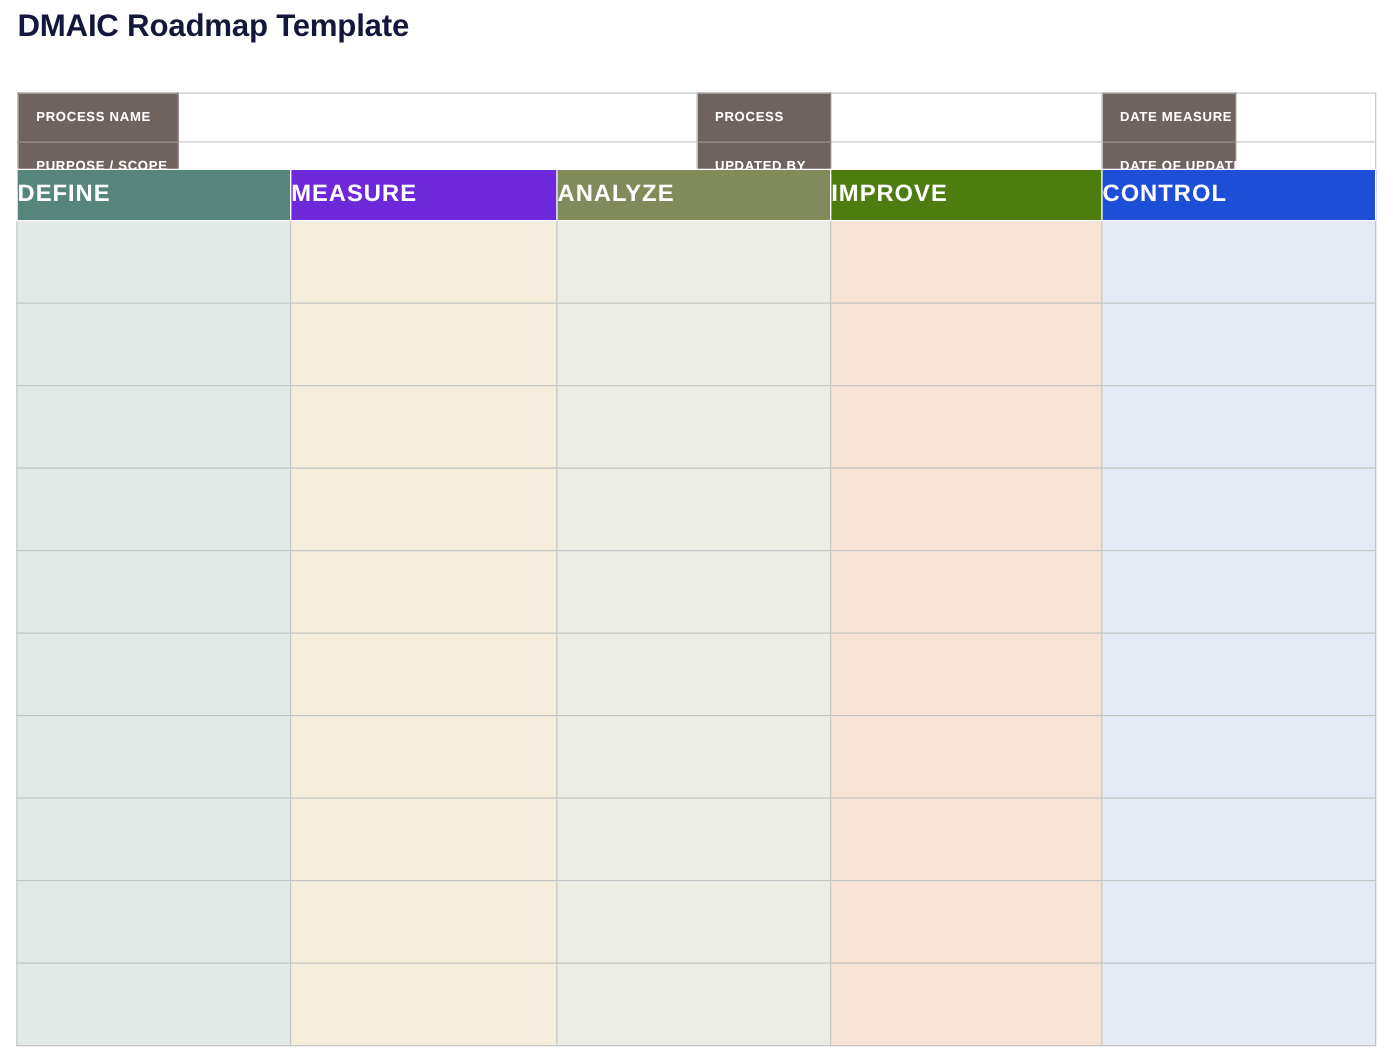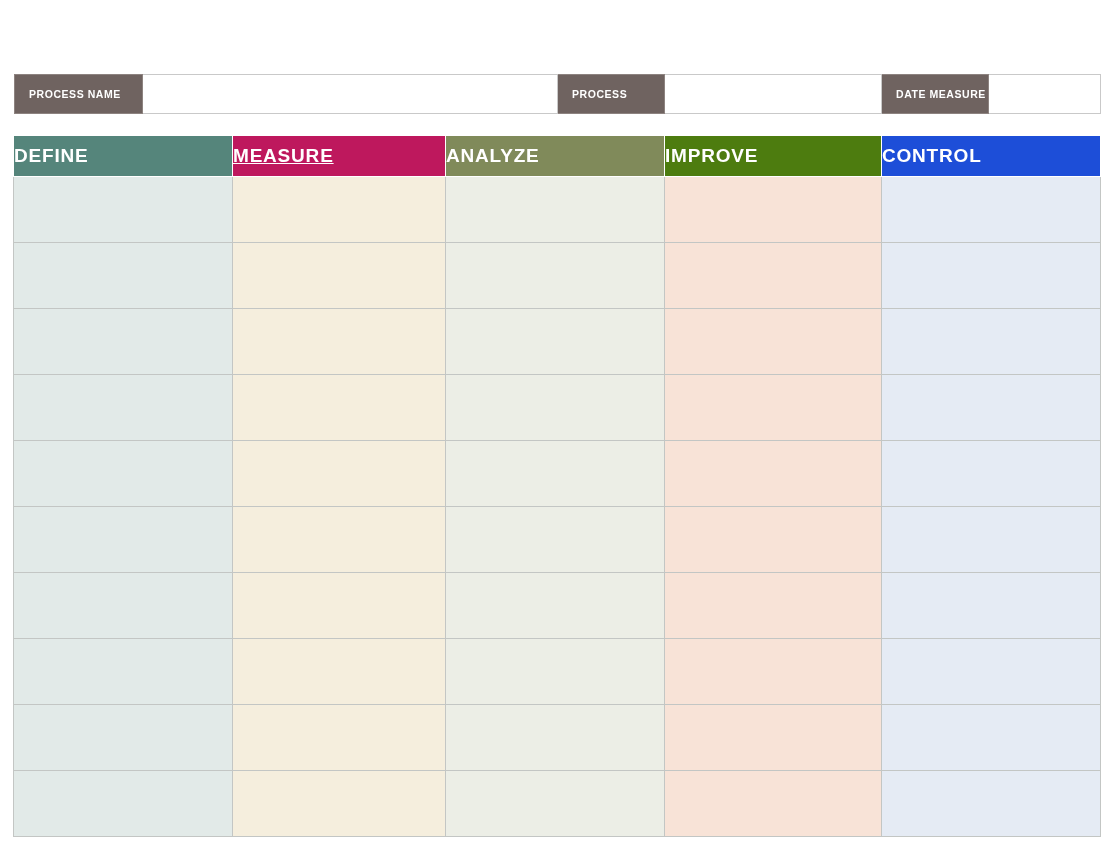--- a/index.html
+++ b/index.html
@@ -97,54 +97,63 @@
   .col-measure { width: 213px; }
   .col-analyze { width: 219px; }
   .col-improve { width: 217px; }
   .col-control { width: 219px; }
 </style>
 </head>
 <body>
 
 <div class="page">
 
+  <div class="page-title">DMAIC Roadmap Template</div>
 
   <table class="meta-table">
     <colgroup>
       <col style="width:128px">
       <col style="width:415px">
       <col style="width:107px">
       <col style="width:217px">
       <col style="width:107px">
       <col style="width:112px">
     </colgroup>
     <tbody>
       <tr>
         <td class="meta-label">PROCESS NAME</td>
         <td class="meta-value"></td>
         <td class="meta-label">PROCESS</td>
         <td class="meta-value"></td>
         <td class="meta-label">DATE MEASURE</td>
         <td class="meta-value"></td>
       </tr>
+      <tr>
+        <td class="meta-label">PURPOSE / SCOPE</td>
+        <td class="meta-value"></td>
+        <td class="meta-label">UPDATED BY</td>
+        <td class="meta-value"></td>
+        <td class="meta-label">DATE OF UPDATE</td>
+        <td class="meta-value"></td>
+      </tr>
     </tbody>
   </table>
 
   <table class="dmaic-table">
     <colgroup>
       <col class="col-define">
       <col class="col-measure">
       <col class="col-analyze">
       <col class="col-improve">
       <col class="col-control">
     </colgroup>
     <thead>
       <tr>
         <th style="background: rgb(85, 133, 123);">DEFINE</th>
-        <th style="background: #be185d; text-decoration: underline;">MEASURE</th>
+        <th style="background: #6d28d9;">MEASURE</th>
         <th style="background: rgb(128, 138, 90);">ANALYZE</th>
         <th style="background: #4d7c0f;">IMPROVE</th>
         <th style="background: #1d4ed8; margin-left: 16px;">CONTROL</th>
       </tr>
     </thead>
     <tbody id="dmaic-body">
         <tr>
           <td style="background: rgb(226, 234, 232);"></td>
           <td style="background: rgb(245, 238, 221);"></td>
           <td style="background: rgb(236, 238, 230);"></td>

